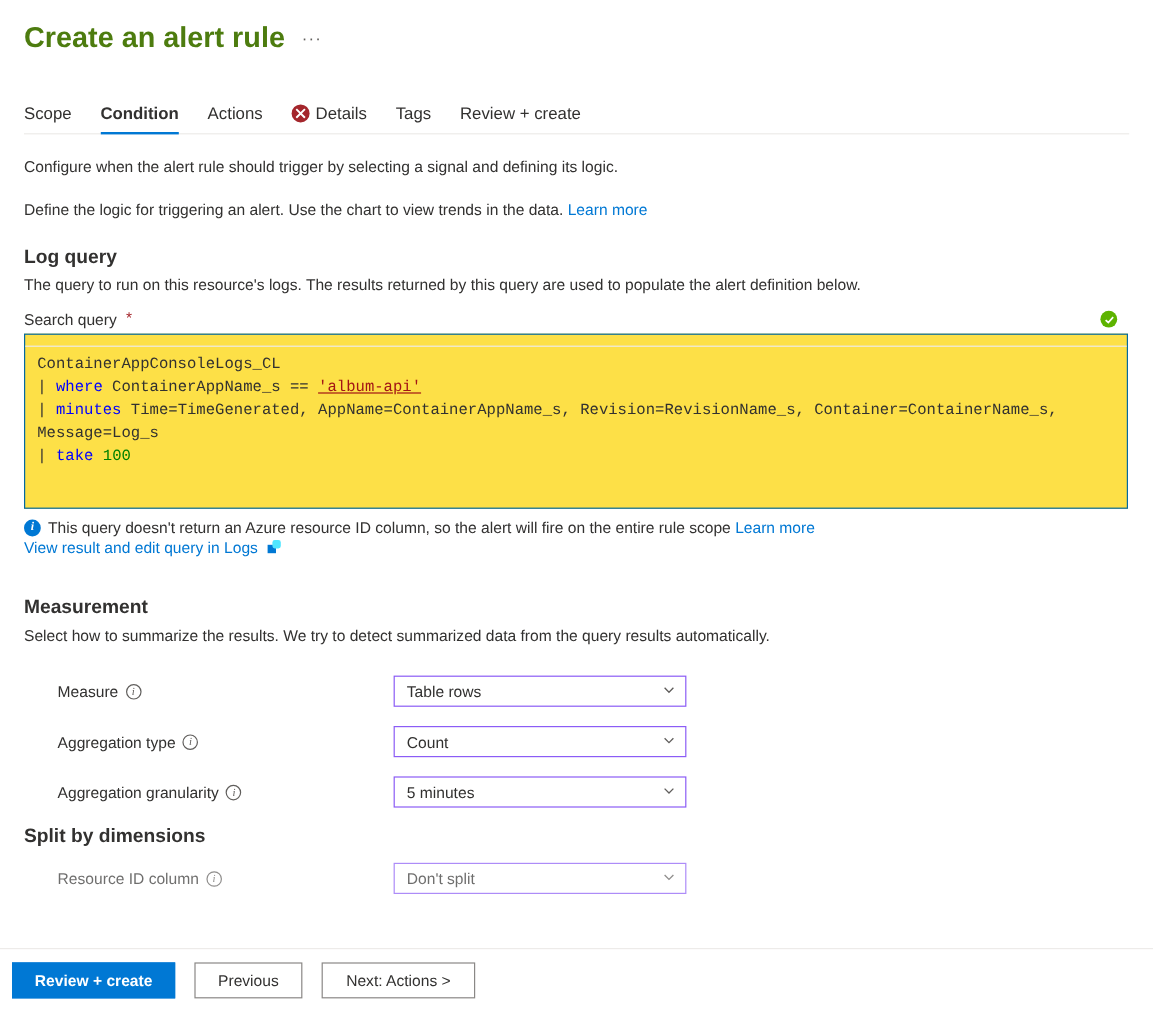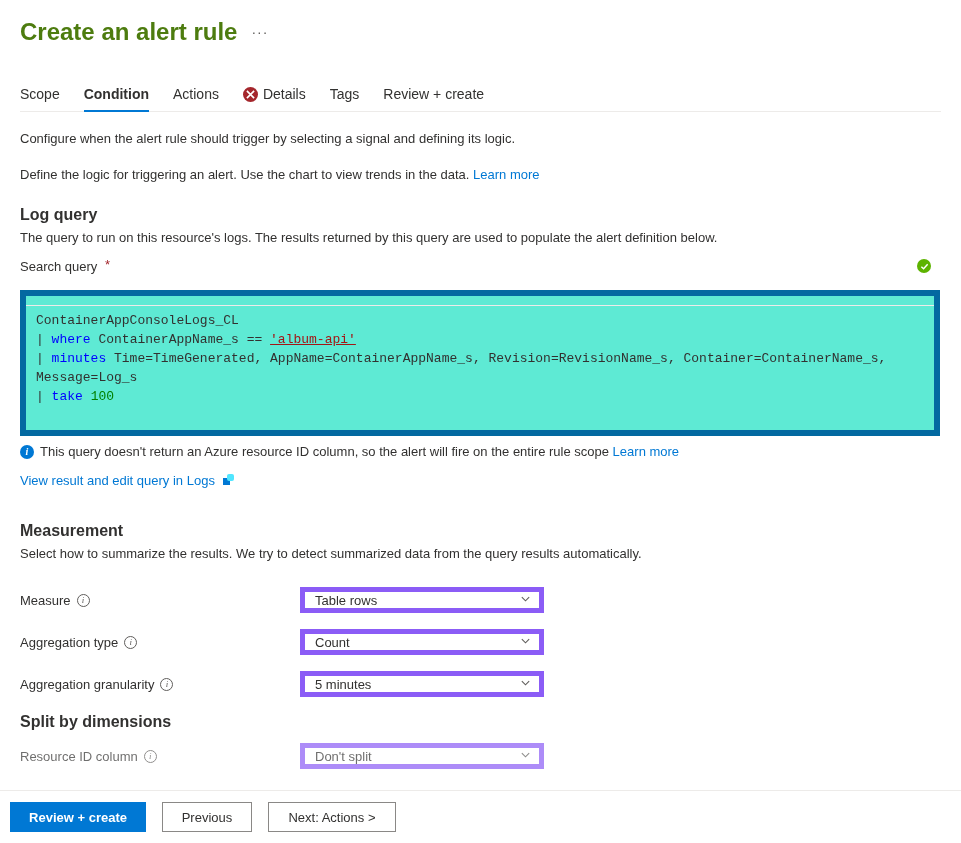--- a/index.html
+++ b/index.html
@@ -87,21 +87,21 @@
       margin-top: 22px;
       color: #323130;
     }
     .section-sub {
       font-size: 13px;
       color: #323130;
       margin-bottom: 14px;
     }
     .field-row {
       position: relative;
-      margin-bottom: 16px;
+      margin-bottom: 4px;
     }
     .query-label {
       font-size: 13px;
       color: #323130;
     }
     .required-star {
       color: #a4262c;
       margin-left: 4px;
       position: relative;
       top: -2px;
@@ -113,24 +113,24 @@
       width: 14px;
       height: 14px;
       border-radius: 50%;
       background: #5db300;
       display: inline-flex;
       align-items: center;
       justify-content: center;
     }
     .success-check svg { width: 9px; height: 9px; }
     .query-box {
-      border: 6px solid #0369a1;
+      border: 1px solid #0369a1;
       width: 920px;
       min-height: 146px;
-      background: #5eead4;
+      background: #fde047;
       position: relative;
     }
     .query-header-line {
       height: 10px;
       border-bottom: 1px solid #edebe9;
     }
     .query-code {
       font-family: Consolas, "Courier New", monospace;
       font-size: 13px;
       padding: 6px 10px 10px 10px;
@@ -159,21 +159,21 @@
       justify-content: center;
       font-size: 10px;
       font-weight: bold;
       font-style: italic;
       font-family: Georgia, serif;
     }
     .view-edit-row {
       display: flex;
       align-items: center;
       gap: 6px;
-      margin-top: 14px;
+      margin-top: 2px;
       font-size: 13px;
     }
     .la-icon {
       width: 14px;
       height: 14px;
       display: inline-block;
       position: relative;
     }
     .la-icon::before {
       content: '';
@@ -187,20 +187,21 @@
       position: absolute;
       width: 7px; height: 7px;
       background: #50e6ff;
       left: 6px; top: 0;
       border-radius: 2px;
     }
     .form-row {
       display: flex;
       align-items: center;
       margin-bottom: 16px;
+      margin-left: 28px;
     }
     .form-label {
       width: 280px;
       font-size: 13px;
       color: #323130;
       display: flex;
       align-items: center;
       gap: 6px;
     }
     .help-icon {
@@ -213,21 +214,21 @@
       justify-content: center;
       font-size: 9px;
       color: #605e5c;
       font-style: italic;
       font-family: Georgia, serif;
       cursor: help;
     }
     .select {
       width: 244px;
       height: 26px;
-      border: 5px solid #8b5cf6;
+      border: 1px solid #8b5cf6;
       background: #fff;
       padding: 0 28px 0 10px;
       font-size: 13px;
       color: #323130;
       display: flex;
       align-items: center;
       position: relative;
       cursor: pointer;
     }
     .select .chev {

